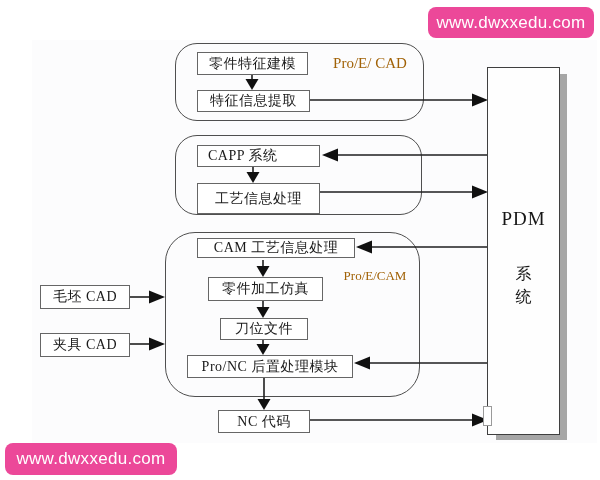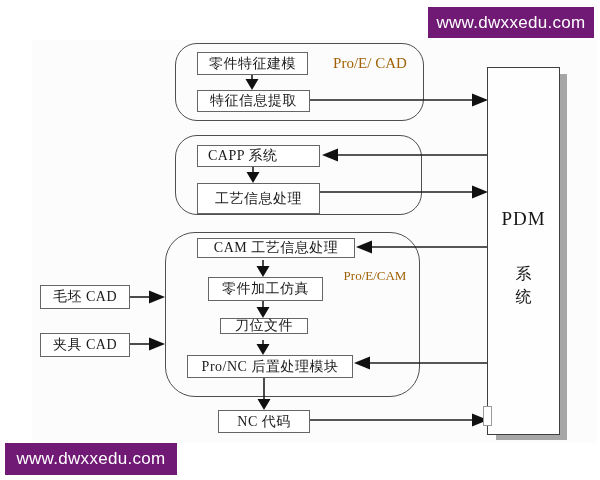--- a/index.html
+++ b/index.html
@@ -13,23 +13,23 @@
        white-space:nowrap;z-index:3;box-sizing:border-box;}
   .box.leftalign{justify-content:flex-start;padding-left:10px;}
   .flabel{position:absolute;color:#a16207;display:flex;align-items:center;justify-content:center;
           white-space:nowrap;z-index:3;}
   .pdm{position:absolute;left:487px;top:67px;width:73px;height:368px;background:#fefefe;
        border:1.6px solid #3f3f3f;box-shadow:8px 6px 0 -1px #a6a6a6;z-index:3;box-sizing:border-box;}
   .pdm span{position:absolute;left:0;width:100%;text-align:center;color:#161616;}
   .pdm .t1{top:140px;font-size:19px;letter-spacing:1px;text-align:center;}
   .pdm .t2{top:196px;font-size:16px;}
   .pdm .t3{top:219px;font-size:16px;}
-  .bar{position:absolute;background:#701a75;color:#ffffff;display:flex;align-items:center;
+  .bar{position:absolute;background:#ec4899;color:#ffffff;display:flex;align-items:center;
        justify-content:center;font-family:"Liberation Sans","DejaVu Sans",sans-serif;
-       font-size:17px;z-index:5;letter-spacing:0.3px;}
+       font-size:17px;z-index:5;letter-spacing:0.3px;border-radius:8px;}
   .artifact{position:absolute;left:483px;top:406px;width:9px;height:20px;background:#ffffff;
             border:1px solid #9a9a9a;z-index:4;box-sizing:border-box;}
   svg line{stroke:#1f1f1f;stroke-width:1.6;}
   svg polygon{fill:#101010;stroke:none;}
 </style>
 </head>
 <body>
 
 <div id="canvas">
 
@@ -82,21 +82,21 @@
   <div class="box" style="left:197px;top:52px;width:111px;height:23px;font-size:14px;">零件特征建模</div>
   <div class="flabel" style="left:318px;top:52px;width:104px;height:22px;font-size:15px;">Pro/E/ CAD</div>
   <div class="box" style="left:197px;top:90px;width:113px;height:22px;font-size:14px;">特征信息提取</div>
 
   <div class="box leftalign" style="left:197px;top:145px;width:123px;height:22px;font-size:14px;">CAPP 系统</div>
   <div class="box" style="left:197px;top:183px;width:123px;height:31px;font-size:14px;">工艺信息处理</div>
 
   <div class="box" style="left:197px;top:238px;width:158px;height:20px;font-size:14px;">CAM 工艺信息处理</div>
   <div class="flabel" style="left:340px;top:268px;width:70px;height:16px;font-size:13px;">Pro/E/CAM</div>
   <div class="box" style="left:208px;top:277px;width:115px;height:24px;font-size:14px;">零件加工仿真</div>
-  <div class="box" style="left:220px;top:318px;width:88px;height:16px;font-size:14px;">刀位文件</div>
+  <div class="box" style="left:220px;top:318px;width:88px;height:22px;font-size:14px;">刀位文件</div>
   <div class="box" style="left:218px;top:410px;width:92px;height:23px;font-size:14px;">NC 代码</div>
 
   <div class="box" style="left:187px;top:355px;width:166px;height:23px;font-size:14px;">Pro/NC 后置处理模块</div>
 
   <div class="box" style="left:40px;top:285px;width:90px;height:24px;font-size:14px;">毛坯 CAD</div>
   <div class="box" style="left:40px;top:333px;width:90px;height:24px;font-size:14px;">夹具 CAD</div>
 
   <div class="pdm">
     <span class="t1">PDM</span>
     <span class="t2">系</span>

